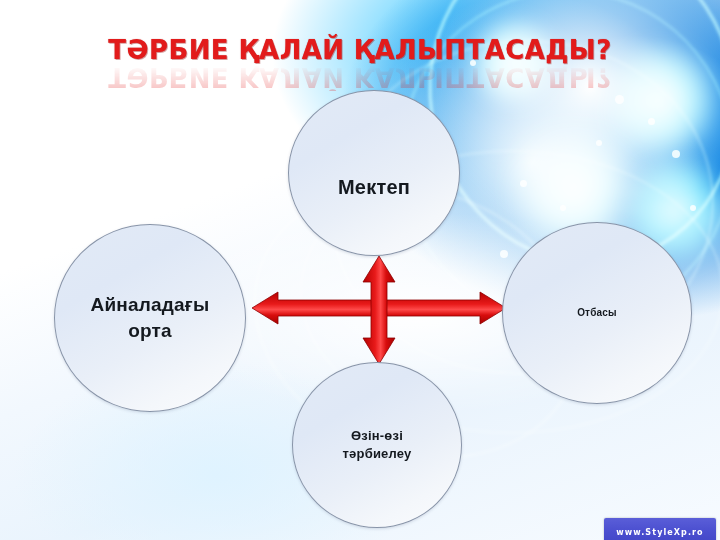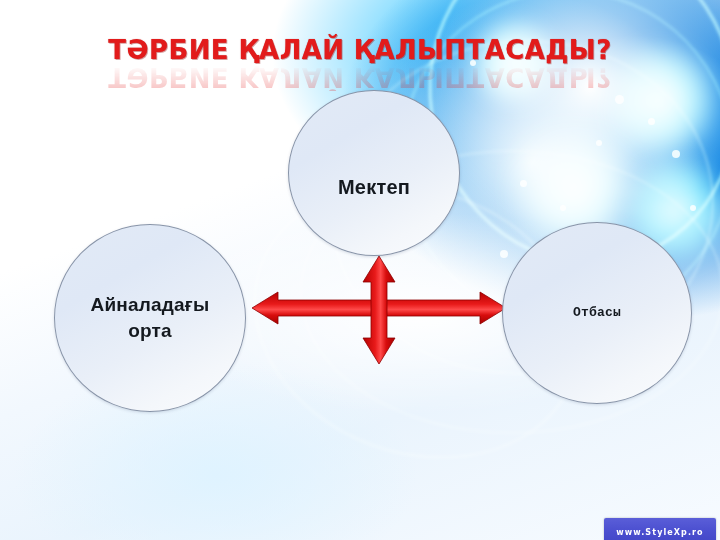--- a/index.html
+++ b/index.html
@@ -134,21 +134,21 @@
     padding: 0 10px;
   }
 
   #circle-school  { left: 288px; top: 90px;  width: 172px; height: 166px; }
   #circle-school .circle-label  { font-size: 20px; letter-spacing: 0.2px; margin-top: 28px; }
 
   #circle-env     { left: 54px;  top: 224px; width: 192px; height: 188px; }
   #circle-env .circle-label     { font-size: 19px; letter-spacing: 0.2px; }
 
   #circle-family  { left: 502px; top: 222px; width: 190px; height: 182px; }
-  #circle-family .circle-label  { font-size: 13px; letter-spacing: 0.2px; font-family: Liberation Mono, monospace; }
+  #circle-family .circle-label  { font-size: 10px; letter-spacing: 0.2px; }
 
   #circle-self    { left: 292px; top: 362px; width: 170px; height: 166px; }
   #circle-self .circle-label    { font-size: 13px; letter-spacing: 0.2px; }
 
   
   .arrow-layer {
     position: absolute;
     inset: 0;
     pointer-events: none;
   }
@@ -249,18 +249,24 @@
     <span class="circle-label">
       <span>Айналадағы</span><br>
       <span>орта</span>
     </span>
   </div>
 
   <div class="circle" id="circle-family">
     <span class="circle-label">Отбасы</span>
   </div>
 
+  <div class="circle" id="circle-self">
+    <span class="circle-label">
+      <span>Өзін-өзі</span><br>
+      <span>тәрбиелеу</span>
+    </span>
+  </div>
 
   <div id="watermark">
     <span class="wm-text">www.StyleXp.ro</span>
   </div>
 
 </div>
 
 </body></html>

